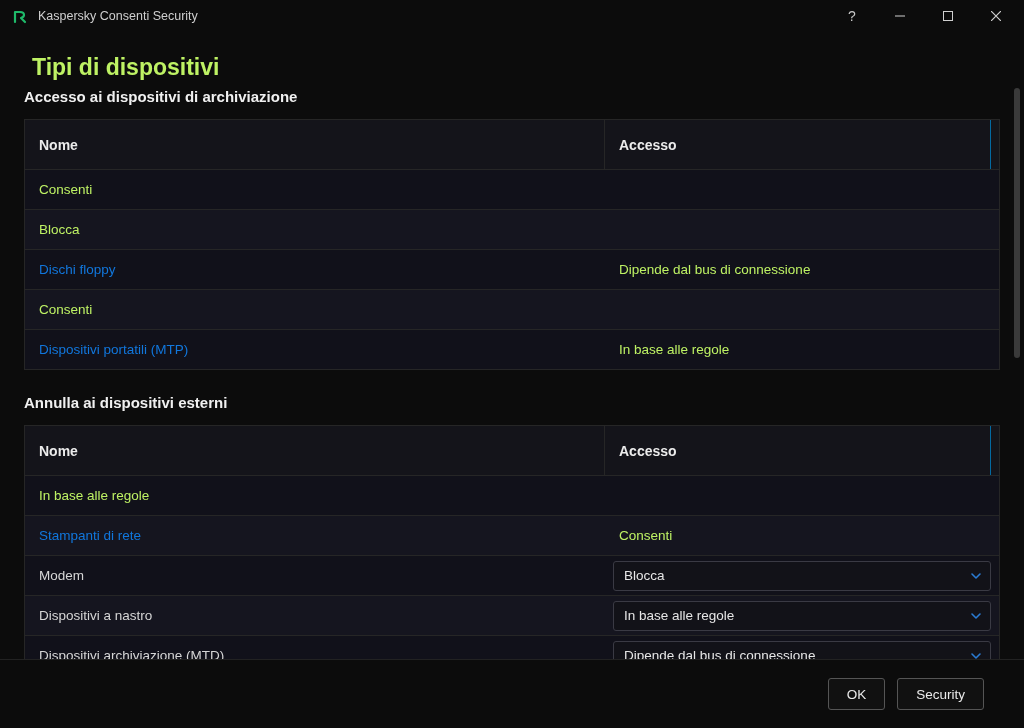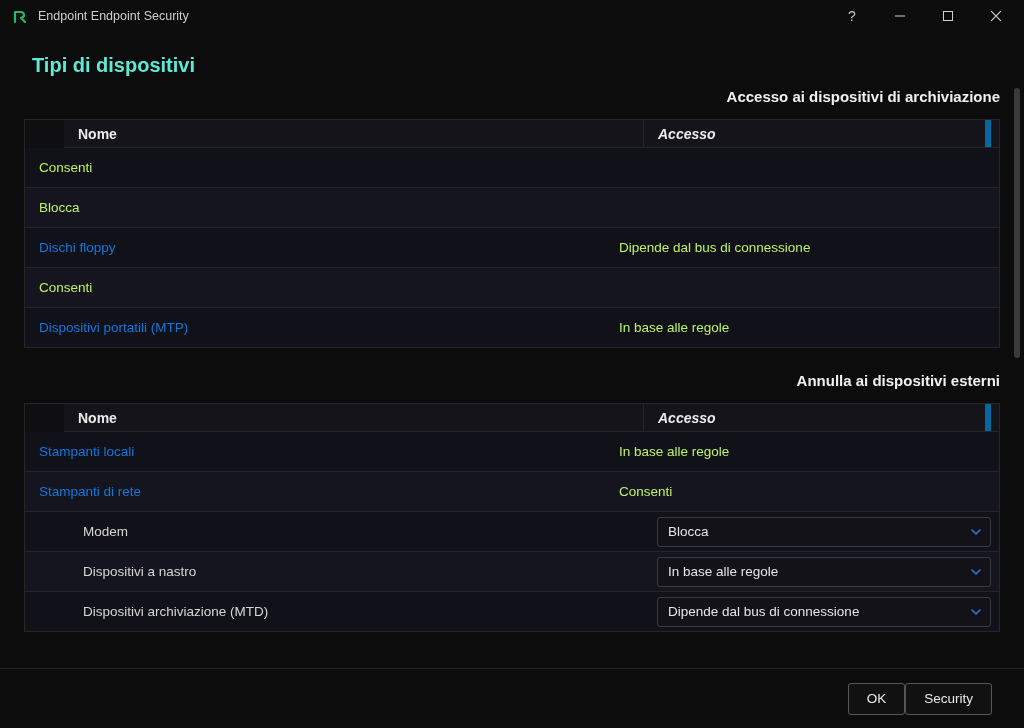--- a/index.html
+++ b/index.html
@@ -7,66 +7,66 @@
   .titlebar { height: 32px; display: flex; align-items: center; padding: 0 4px 0 12px; background: #0c0c0c; }
   .titlebar .logo { width: 16px; height: 16px; margin-right: 10px; display:flex; align-items:center; justify-content:center; }
   .titlebar .logo svg { display:block; }
   .titlebar .apptitle { font-size: 12.5px; color: #cfcfcf; flex: 0 0 auto; }
   .titlebar .spacer { flex: 1 1 auto; }
   .winbtn { width: 48px; height: 32px; display:flex; align-items:center; justify-content:center; color:#d0d0d0; cursor:pointer; }
   .winbtn svg { width:10px; height:10px; }
   .helpbtn { width:48px; height:32px; display:flex; align-items:center; justify-content:center; color:#c8c8c8; font-size:14px; cursor:pointer; }
 
   .content { position:absolute; top:32px; left:0; right:0; bottom:64px; padding: 16px 12px 0 12px; overflow:hidden; }
-  .page-title { font-size: 20px; font-weight: 700; color:#5eead4; padding: 6px 0 18px 20px; }
+  .page-title { font-size: 23px; font-weight: 700; color:#bef264; padding: 6px 0 18px 20px; }
 
-  .scrollarea { position:absolute; top:88px; left:0; right:0; bottom:64px; overflow:hidden;text-align:right; }
+  .scrollarea { position:absolute; top:88px; left:0; right:0; bottom:64px; overflow:hidden; }
   .scrollbody { padding: 0 24px 0 24px; }
 
   .section-header { font-size: 15px; font-weight: 600; color:#f0f0f0; margin: 0 0 14px 0; }
   .section-header.second { margin-top: 24px; }
 
   .table { width: 100%; border:1px solid #262626; border-bottom:none; background:#0f0f12; }
-  .thead { display:flex; height:28px; align-items:stretch; background:#14141a; border-bottom:1px solid #262626;margin-left:39px; }
+  .thead { display:flex; height:50px; align-items:stretch; background:#14141a; border-bottom:1px solid #262626; }
   .th { display:flex; align-items:center; font-size:14px; font-weight:600; color:#ececec; padding:0 14px; }
   .th.name { flex: 0 0 580px; border-right:1px solid #262626; }
-  .th.access { flex: 1 1 auto; border-right:6px solid #0369a1;font-style:italic; }
+  .th.access { flex: 1 1 auto; border-right:1px solid #0369a1; }
   .th.tail { flex:0 0 8px; padding:0; border-right:none; }
 
   .row { display:flex; height:40px; align-items:stretch; border-bottom:1px solid #262626; }
   .row:nth-child(odd) { background:#11111a; }
   .row:nth-child(even) { background:#15151f; }
   .cell { display:flex; align-items:center; padding:0 14px; font-size:13.5px; }
   .cell.name { flex:0 0 580px; color:#d6d6d6; }
   .cell.name a { color:#1177dd; text-decoration:none; cursor:pointer; }
   .cell.access { flex:1 1 auto; color:#bef264; }
 
   .cell.accesssel { flex:1 1 auto; padding:4px 8px 4px 8px; display:flex; align-items:center; }
   .select { position:relative; width:100%; max-width:382px; height:30px; border:1px solid #3a3a44; border-radius:3px; background:#121218; display:flex; align-items:center; padding:0 30px 0 10px; color:#e6e6e6; font-size:13.5px; cursor:pointer; }
   .select .chev { position:absolute; right:8px; top:50%; transform:translateY(-50%); width:12px; height:12px; color:#2a7bd3; }
 
-  .footer { position:absolute; left:0; right:0; bottom:0; height:60px; background:#0c0c0c; border-top:1px solid #222; display:flex; align-items:center; justify-content:flex-end; padding:0 32px; gap:0; }
+  .footer { position:absolute; left:0; right:0; bottom:0; height:69px; background:#0c0c0c; border-top:1px solid #222; display:flex; align-items:center; justify-content:flex-end; padding:0 40px; gap:12px; }
   .btn { height:32px; padding:0 18px; border:1px solid #555; border-radius:3px; background:#111; color:#eaeaea; font-size:13.5px; display:flex; align-items:center; justify-content:center; cursor:pointer; }
   .btn.ok { min-width:50px; }
   .btn.cancel { min-width:70px; }
 
   .vscroll { position:absolute; top:0; right:4px; width:6px; height:270px; background:#3a3a3a; border-radius:3px; }
 
-  .tbody.ext .row.selrow { height:40px;padding-left:44px; }
+  .tbody.ext .row.selrow { height:40px; }
 </style>
 </head>
 <body>
 
 <div class="titlebar">
   <span class="logo">
     <svg viewBox="0 0 16 16" width="16" height="16">
         <path d="M3 14 V4 L8 4 Q12 4 12 7 Q12 9 9 10 L13 14" fill="none" stroke="#1fba6a" stroke-width="2.2" stroke-linecap="round" stroke-linejoin="round"></path>
       </svg>
   </span>
-  <span class="apptitle">Endpoint Endpoint Security</span>
+  <span class="apptitle">Kaspersky Consenti Security</span>
   <span class="spacer"></span>
   <span class="helpbtn">?</span>
   <span class="winbtn">
       <svg viewBox="0 0 10 10">
         <path d="M0 5 H10" stroke="#d0d0d0" stroke-width="1"></path>
       </svg>
     </span>
   <span class="winbtn">
       <svg viewBox="0 0 10 10">
         <rect x="0.5" y="0.5" width="9" height="9" fill="none" stroke="#d0d0d0" stroke-width="1"></rect>
@@ -121,23 +121,20 @@
 
     <div class="section-header second">Annulla ai dispositivi esterni</div>
     <div class="table">
       <div class="thead">
         <div class="th name">Nome</div>
         <div class="th access">Accesso</div>
         <div class="th tail"></div>
       </div>
       <div class="tbody ext" id="external-tbody">
           <div class="row">
-            <div class="cell name">
-              <a>Stampanti locali</a>
-            </div>
             <div class="cell access">In base alle regole</div>
           </div>
           <div class="row">
             <div class="cell name">
               <a>Stampanti di rete</a>
             </div>
             <div class="cell access">Consenti</div>
           </div>
           <div class="row selrow">
             <div class="cell name">

